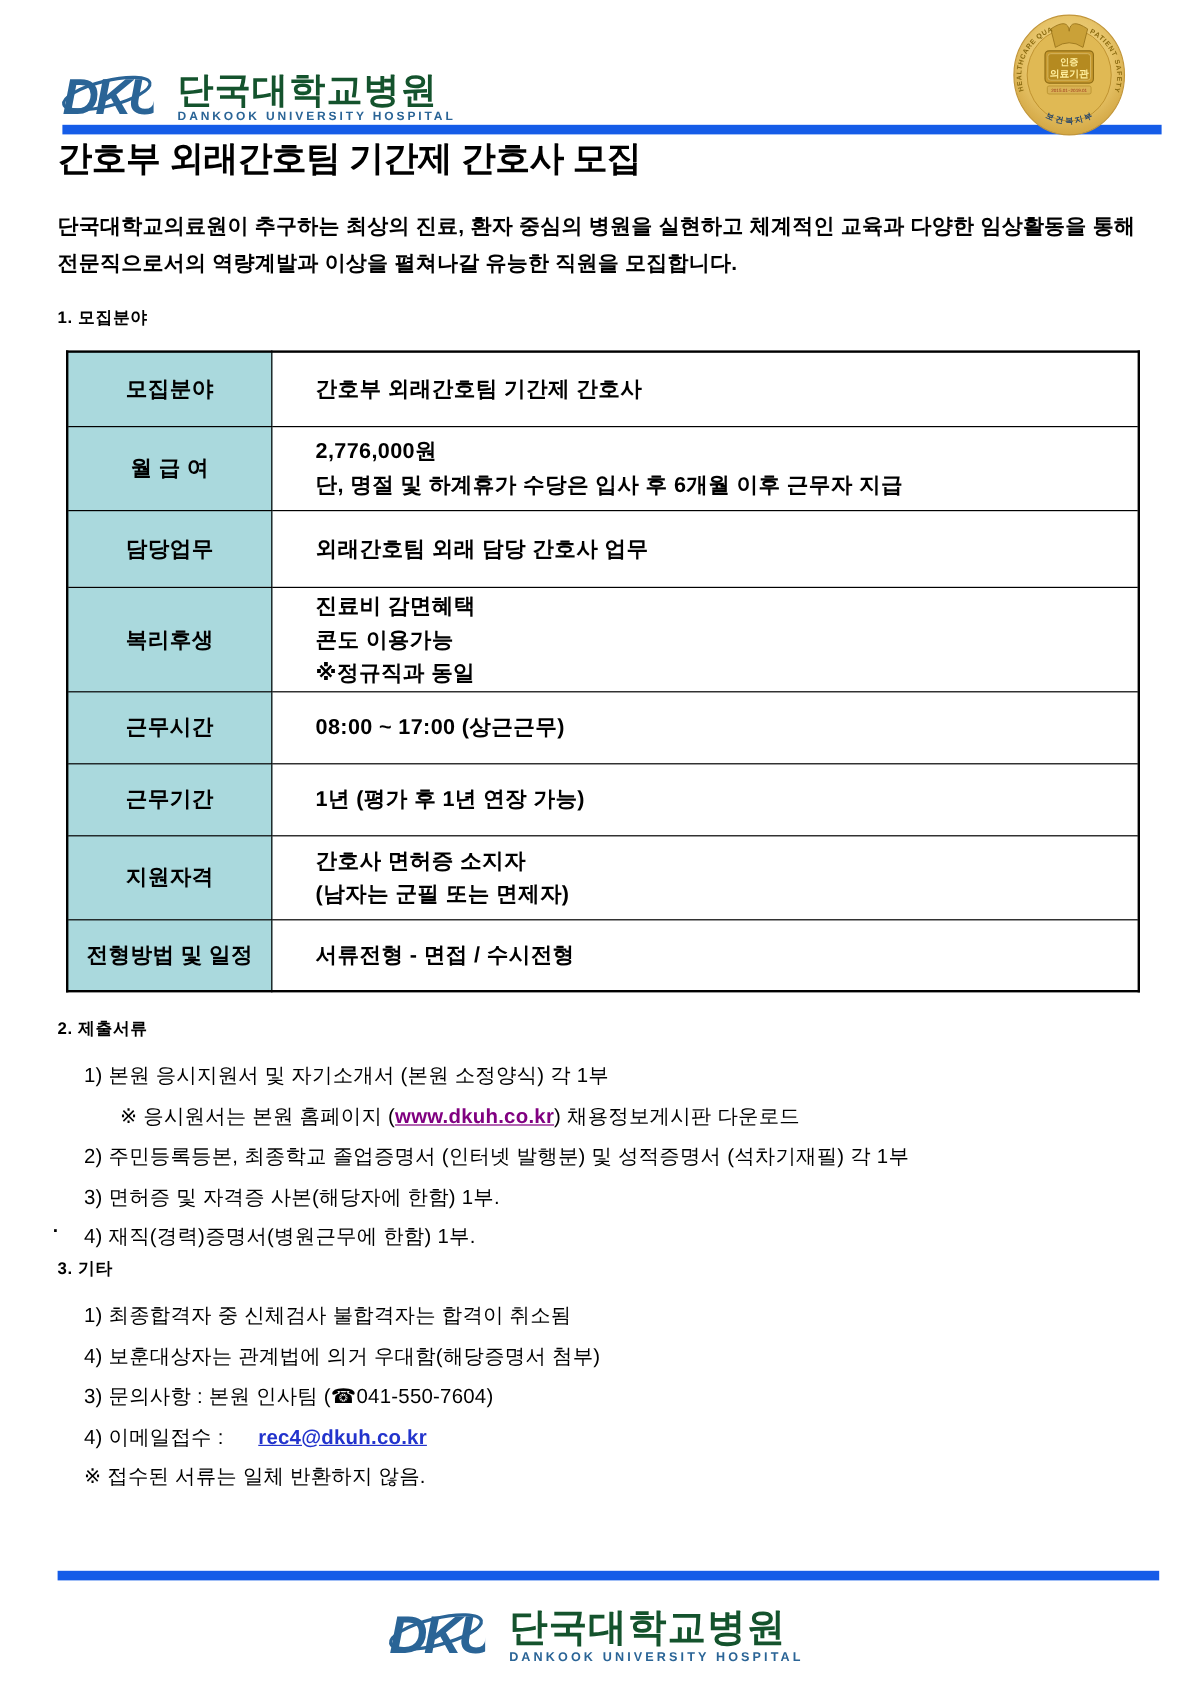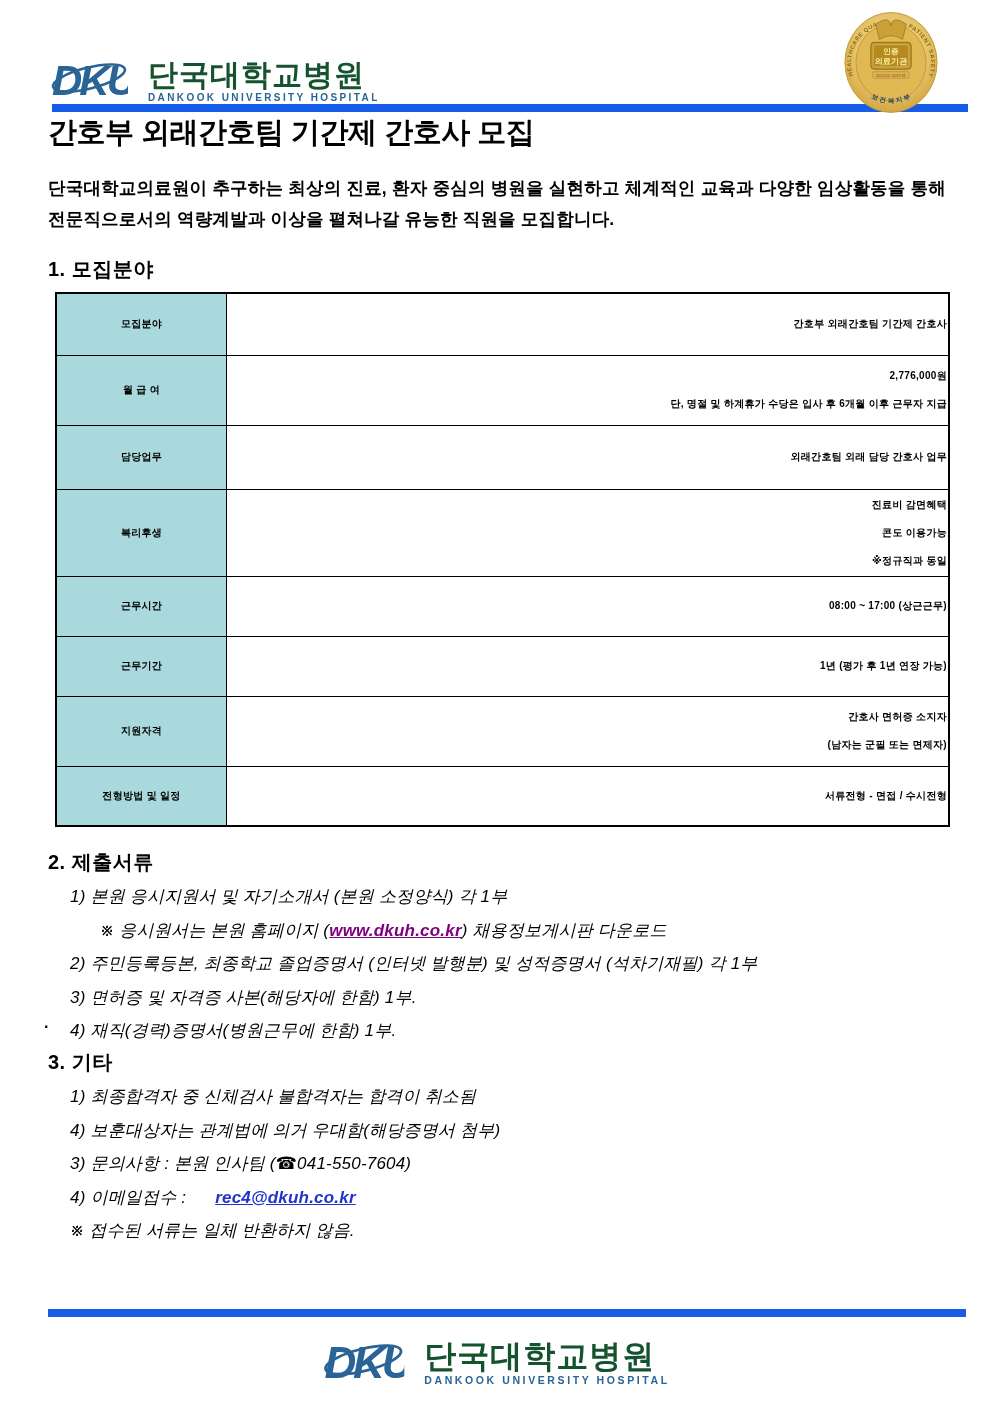--- a/index.html
+++ b/index.html
@@ -21,39 +21,39 @@
   
   #medal { position:absolute; left:843px; top:9px; width:96px; height:107px; }
 
   
   #doc-title { position:absolute; left:48px; top:113px; width:900px;
     font-size:29px; font-weight:800; letter-spacing:-0.5px; white-space:nowrap; }
   #intro { position:absolute; left:48px; top:173px; width:898px;
     font-size:17.5px; font-weight:600; line-height:31px; text-align:justify; letter-spacing:0.2px; }
 
   
-  .sec-heading { position:absolute; left:48px; font-size:20px; font-weight:600; letter-spacing:0.5px; }
+  .sec-heading { position:absolute; left:48px; font-size:14px; font-weight:600; letter-spacing:0.5px; }
   #sec1-heading { top:256px; }
   #sec2-heading { top:849px; }
   #sec3-heading { top:1049px; }
 
   
   #recruit-table { position:absolute; left:55px; top:292px; width:895px;
     border-collapse:collapse; table-layout:fixed; }
-  #recruit-table td { border:1px solid #000; font-size:10px; font-weight:600; letter-spacing:0.3px; }
+  #recruit-table td { border:1px solid #000; font-size:18px; font-weight:600; letter-spacing:0.3px; }
   #recruit-table { border:2px solid #000; }
   #recruit-table .lbl { width:167px; background:#aad9dd; text-align:center; }
-  #recruit-table .val { text-align:right;padding-left:36px; }
+  #recruit-table .val { text-align:left;padding-left:36px; }
   #recruit-table .val .line { line-height:28px; }
   tr.h62 { height:62px; } tr.h70 { height:70px; } tr.h64 { height:64px; }
   tr.h82 { height:82px; } tr.h60 { height:60px; }
 
   
   .doc-list { position:absolute; left:70px; width:880px; font-size:17px; font-weight:500; }
-  .doc-list .li { line-height:33.5px; letter-spacing:0.2px; white-space:nowrap;font-style:italic; }
+  .doc-list .li { line-height:33.5px; letter-spacing:0.2px; white-space:nowrap; }
   .indent2 { padding-left:30px; }
   #sec2-list { top:880px; }
   #sec3-list { top:1080px; }
   a.purple-link { color:#800080; text-decoration:underline; font-weight:600;margin-top:15px; }
   a.blue-link { color:#2233cc; text-decoration:underline; font-weight:600;margin-left:24px; }
   #stray-period { position:absolute; left:44px; top:1014px; font-size:16px; font-weight:bold; }
 
   
   #footer-line { left:48px; top:1309px; width:918px; }
   #footer-logo { position:absolute; left:50%; top:1330px; transform:translateX(-50%); }

